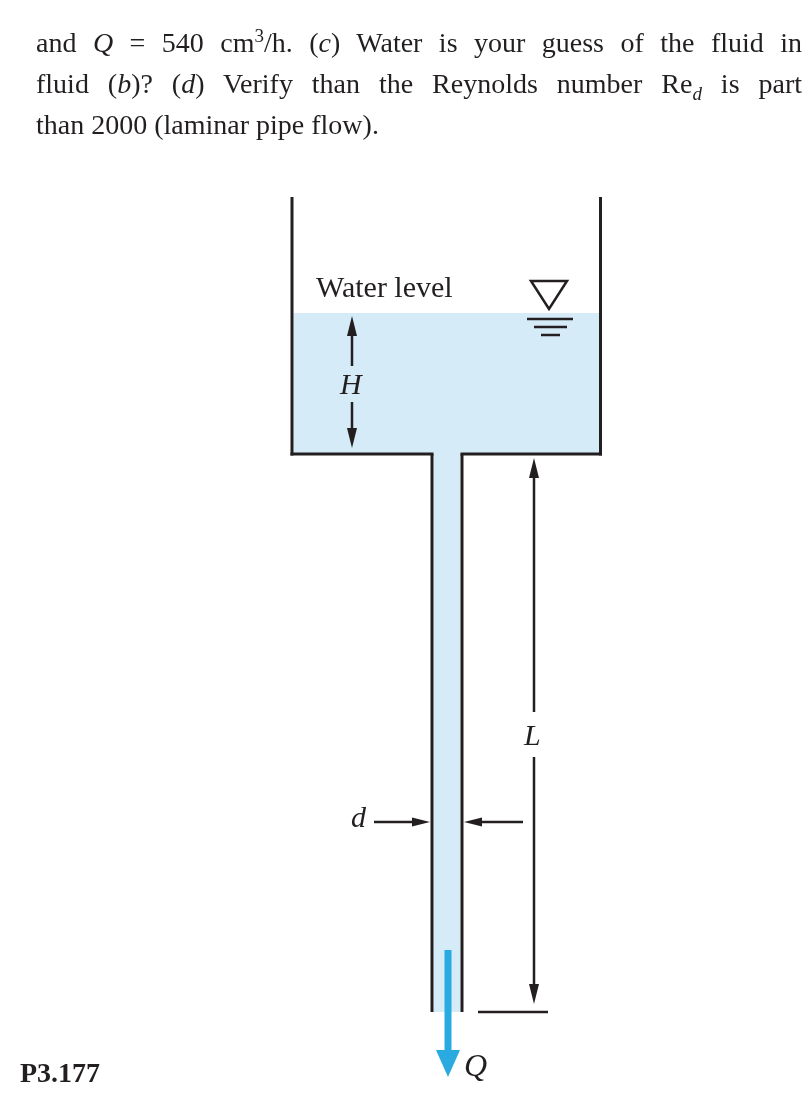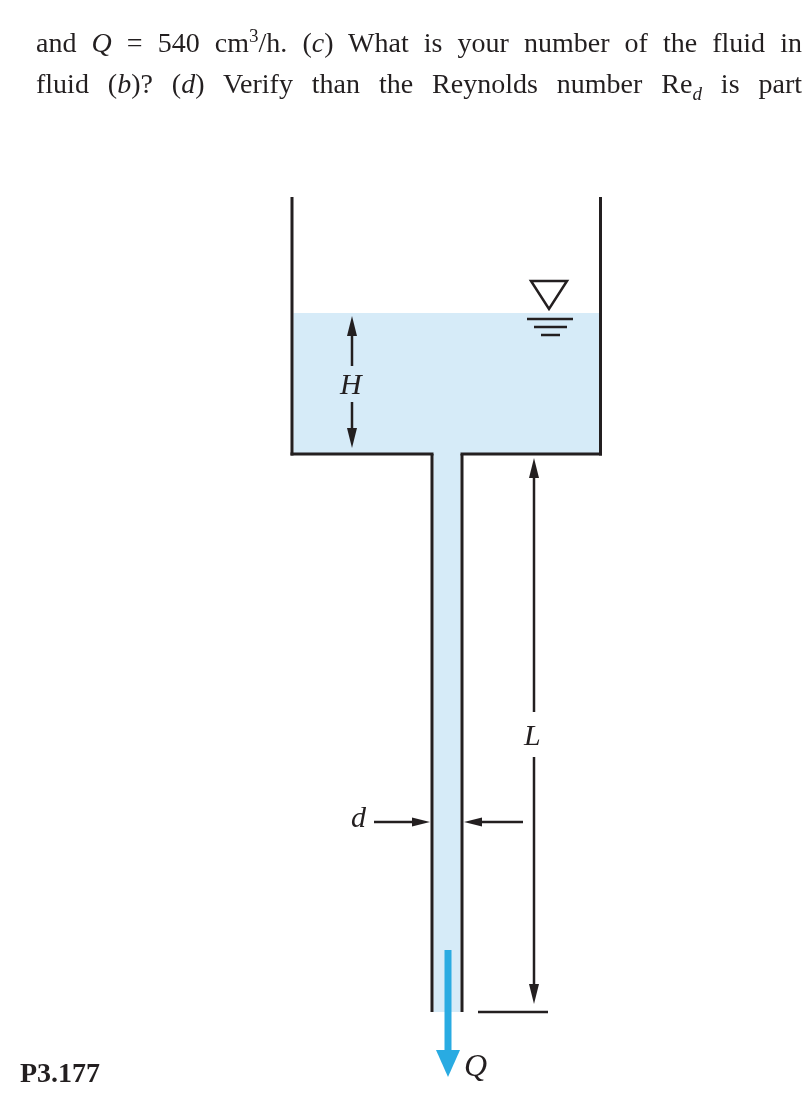--- a/index.html
+++ b/index.html
@@ -49,22 +49,23 @@
   .w25  { stroke-width: 2.5; }
   .head { fill: #231f20; stroke: none; }
   .nabla { fill: #ffffff; stroke: #231f20; stroke-width: 2.5; }
 </style>
 </head>
 <body>
 
 <div class="page">
 
   <div class="problem">
-    <div class="pline"><span>and </span><i>Q</i><span> = 540 cm</span><sup>3</sup><span>/h. (</span><i>c</i><span>) What is your number of the fluid in</span></div>
+    <div class="pline"><span>and </span><i>Q</i><span> = 540 cm</span><sup>3</sup><span>/h. (</span><i>c</i><span>) Water is your guess of the fluid in</span></div>
     <div class="pline"><span>fluid (</span><i>b</i><span>)? (</span><i>d</i><span>) Verify than the Reynolds number Re</span><sub><i>d</i></sub><span> is part</span></div>
+    <div class="pline last">than 2000 (laminar pipe flow).</div>
   </div>
 
   <svg class="diagram" width="808" height="1106" viewBox="0 0 808 1106">
 
     <rect x="293.5" y="313" width="305.5" height="141" fill="#d6ebf8"></rect>
     <rect x="433.5" y="452" width="27" height="560" fill="#d6ebf8"></rect>
 
     <line class="ink w3" x1="292" y1="197" x2="292" y2="455.5"></line>
     <line class="ink w3" x1="600.5" y1="197" x2="600.5" y2="455.5"></line>
     <line class="ink w3" x1="290.5" y1="454" x2="433.5" y2="454"></line>
@@ -101,19 +102,20 @@
       <line class="ink w25" x1="523" y1="822" x2="482" y2="822"></line>
       <polygon class="head" points="464,822 482,817.5 482,826.5"></polygon>
     </g>
 
     <g>
       <line x1="448" y1="950" x2="448" y2="1053" stroke-width="7" stroke="#29abe2"></line>
       <polygon points="448,1077 436,1050 460,1050" fill="#29abe2"></polygon>
     </g>
   </svg>
 
+  <div class="fig-label" style="left:316px; top:272px;">Water level</div>
   <div class="fig-label it" style="left:340px; top:369px;">H</div>
   <div class="fig-label it" style="left:524px; top:720px;">L</div>
   <div class="fig-label it" style="left:351px; top:802px;">d</div>
   <div class="fig-label it" style="left:464px; top:1050px; font-size:32px;">Q</div>
   <div class="fig-number">P3.177</div>
 
 </div>
 
 </body></html>

